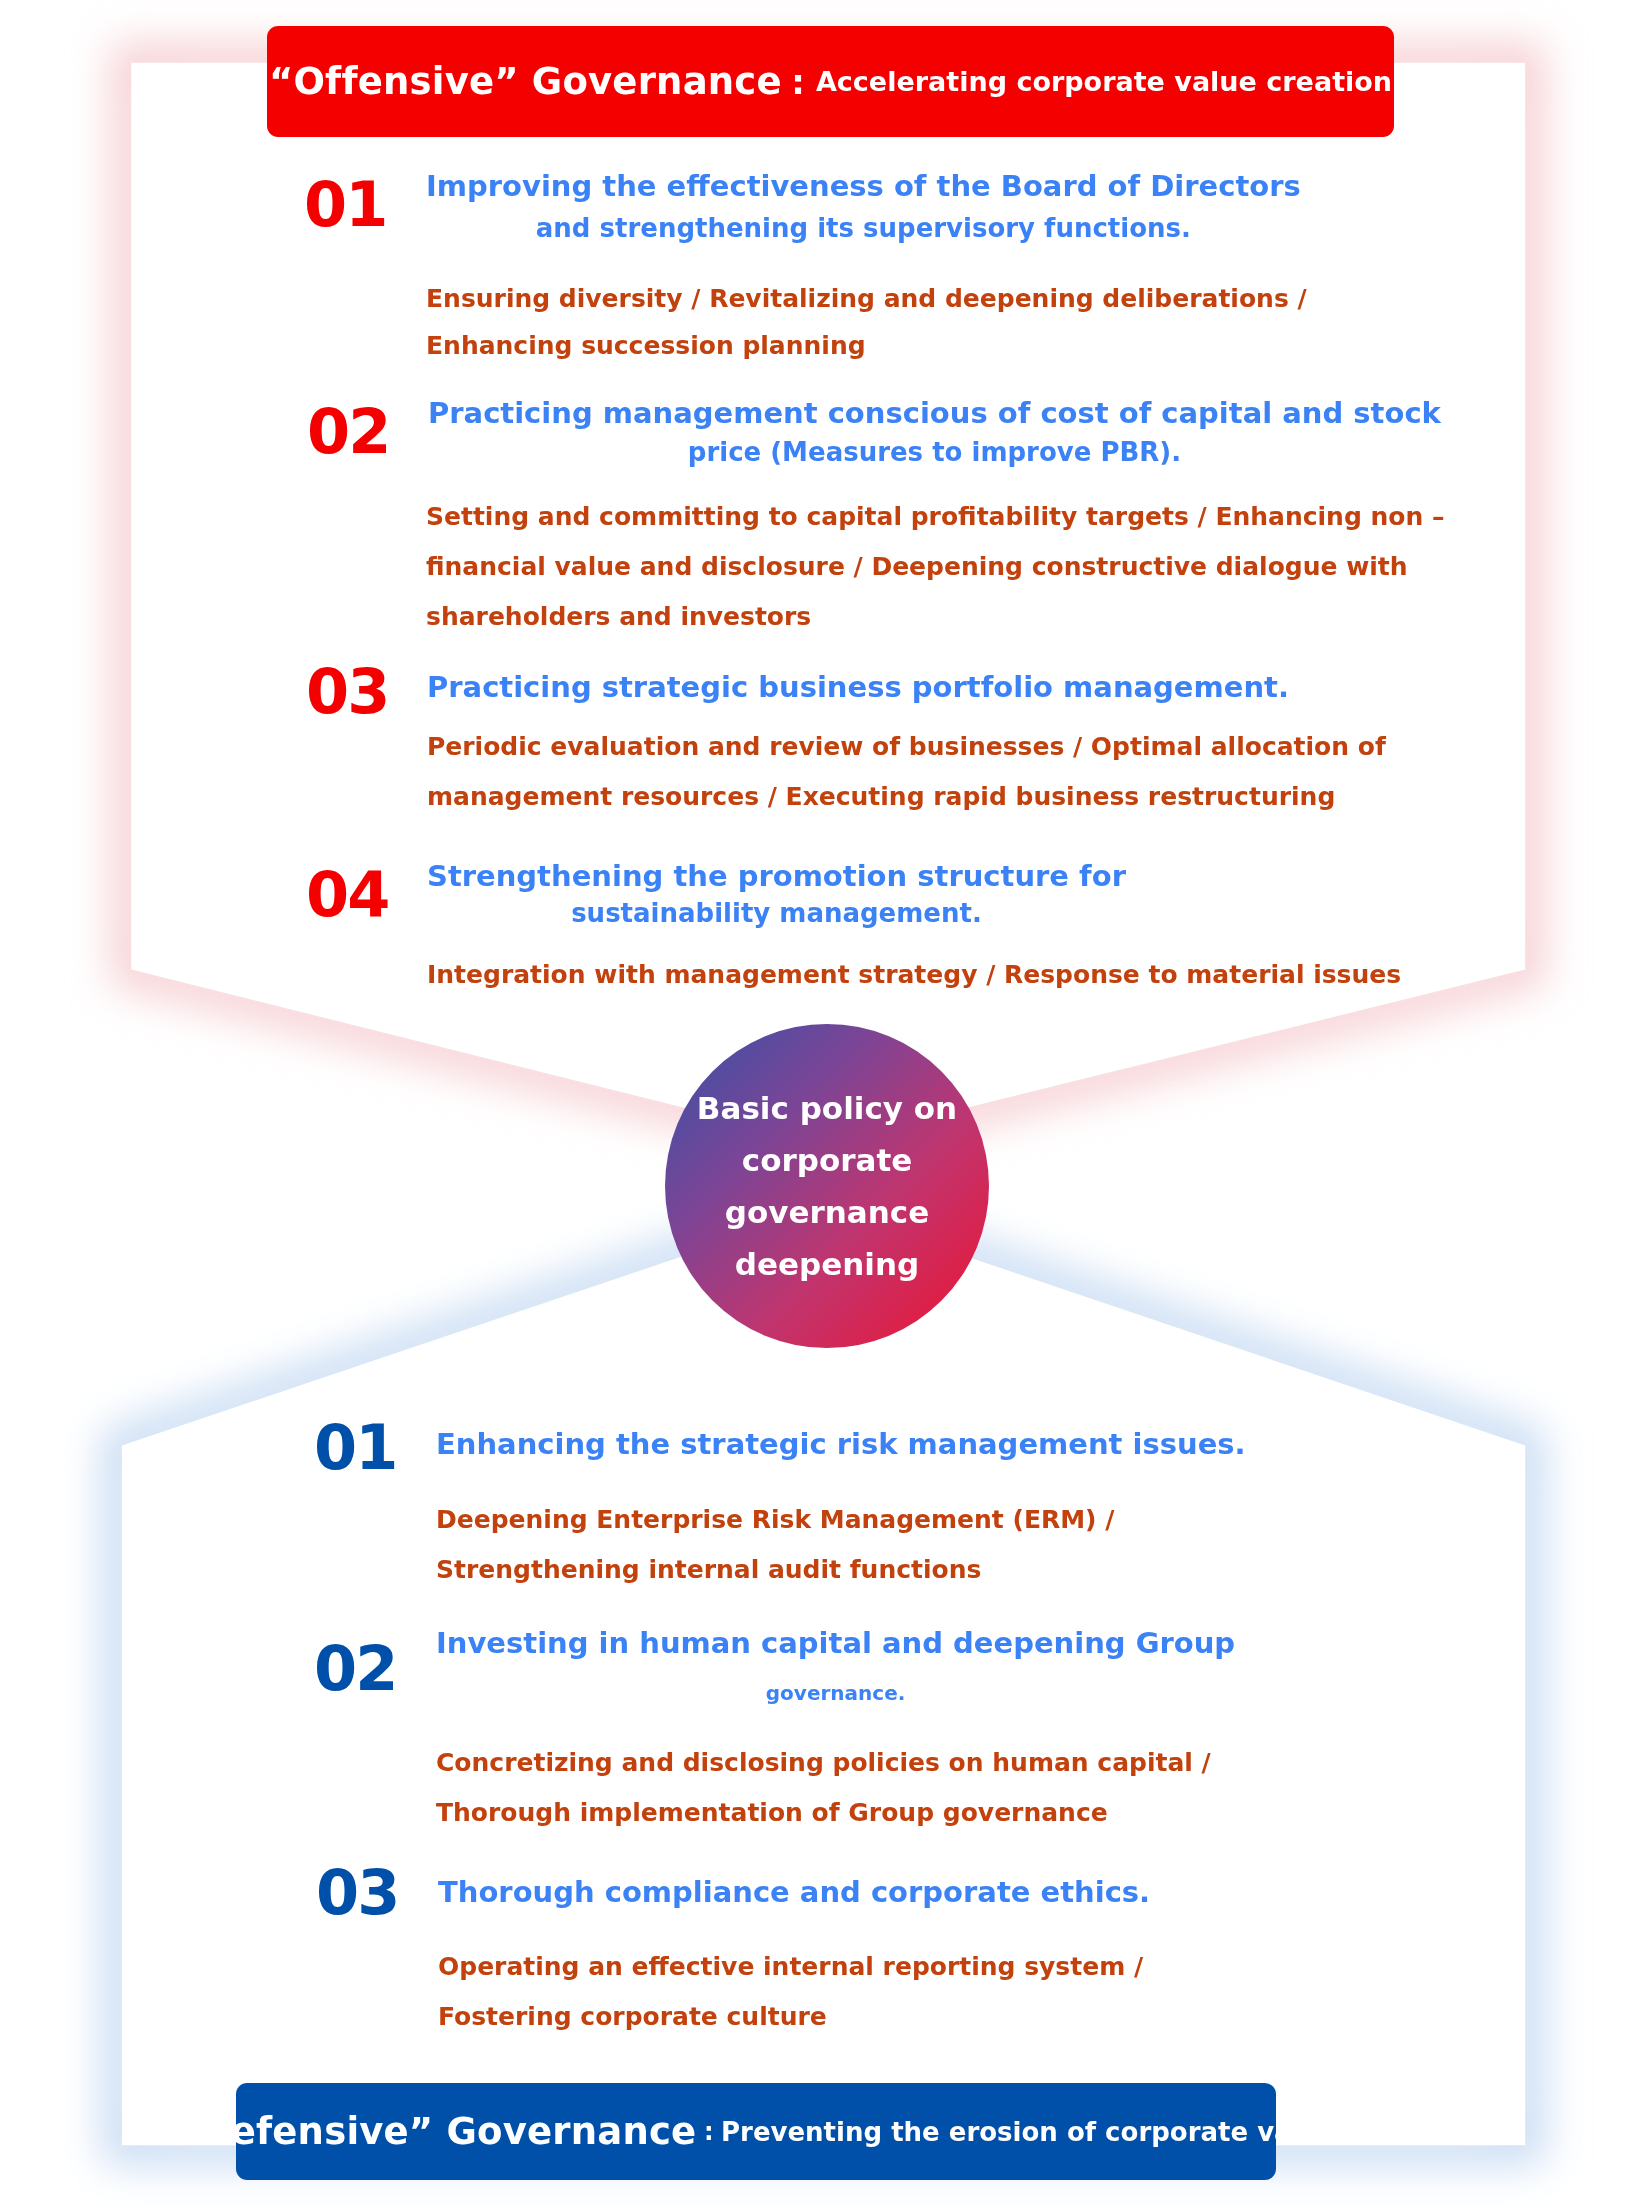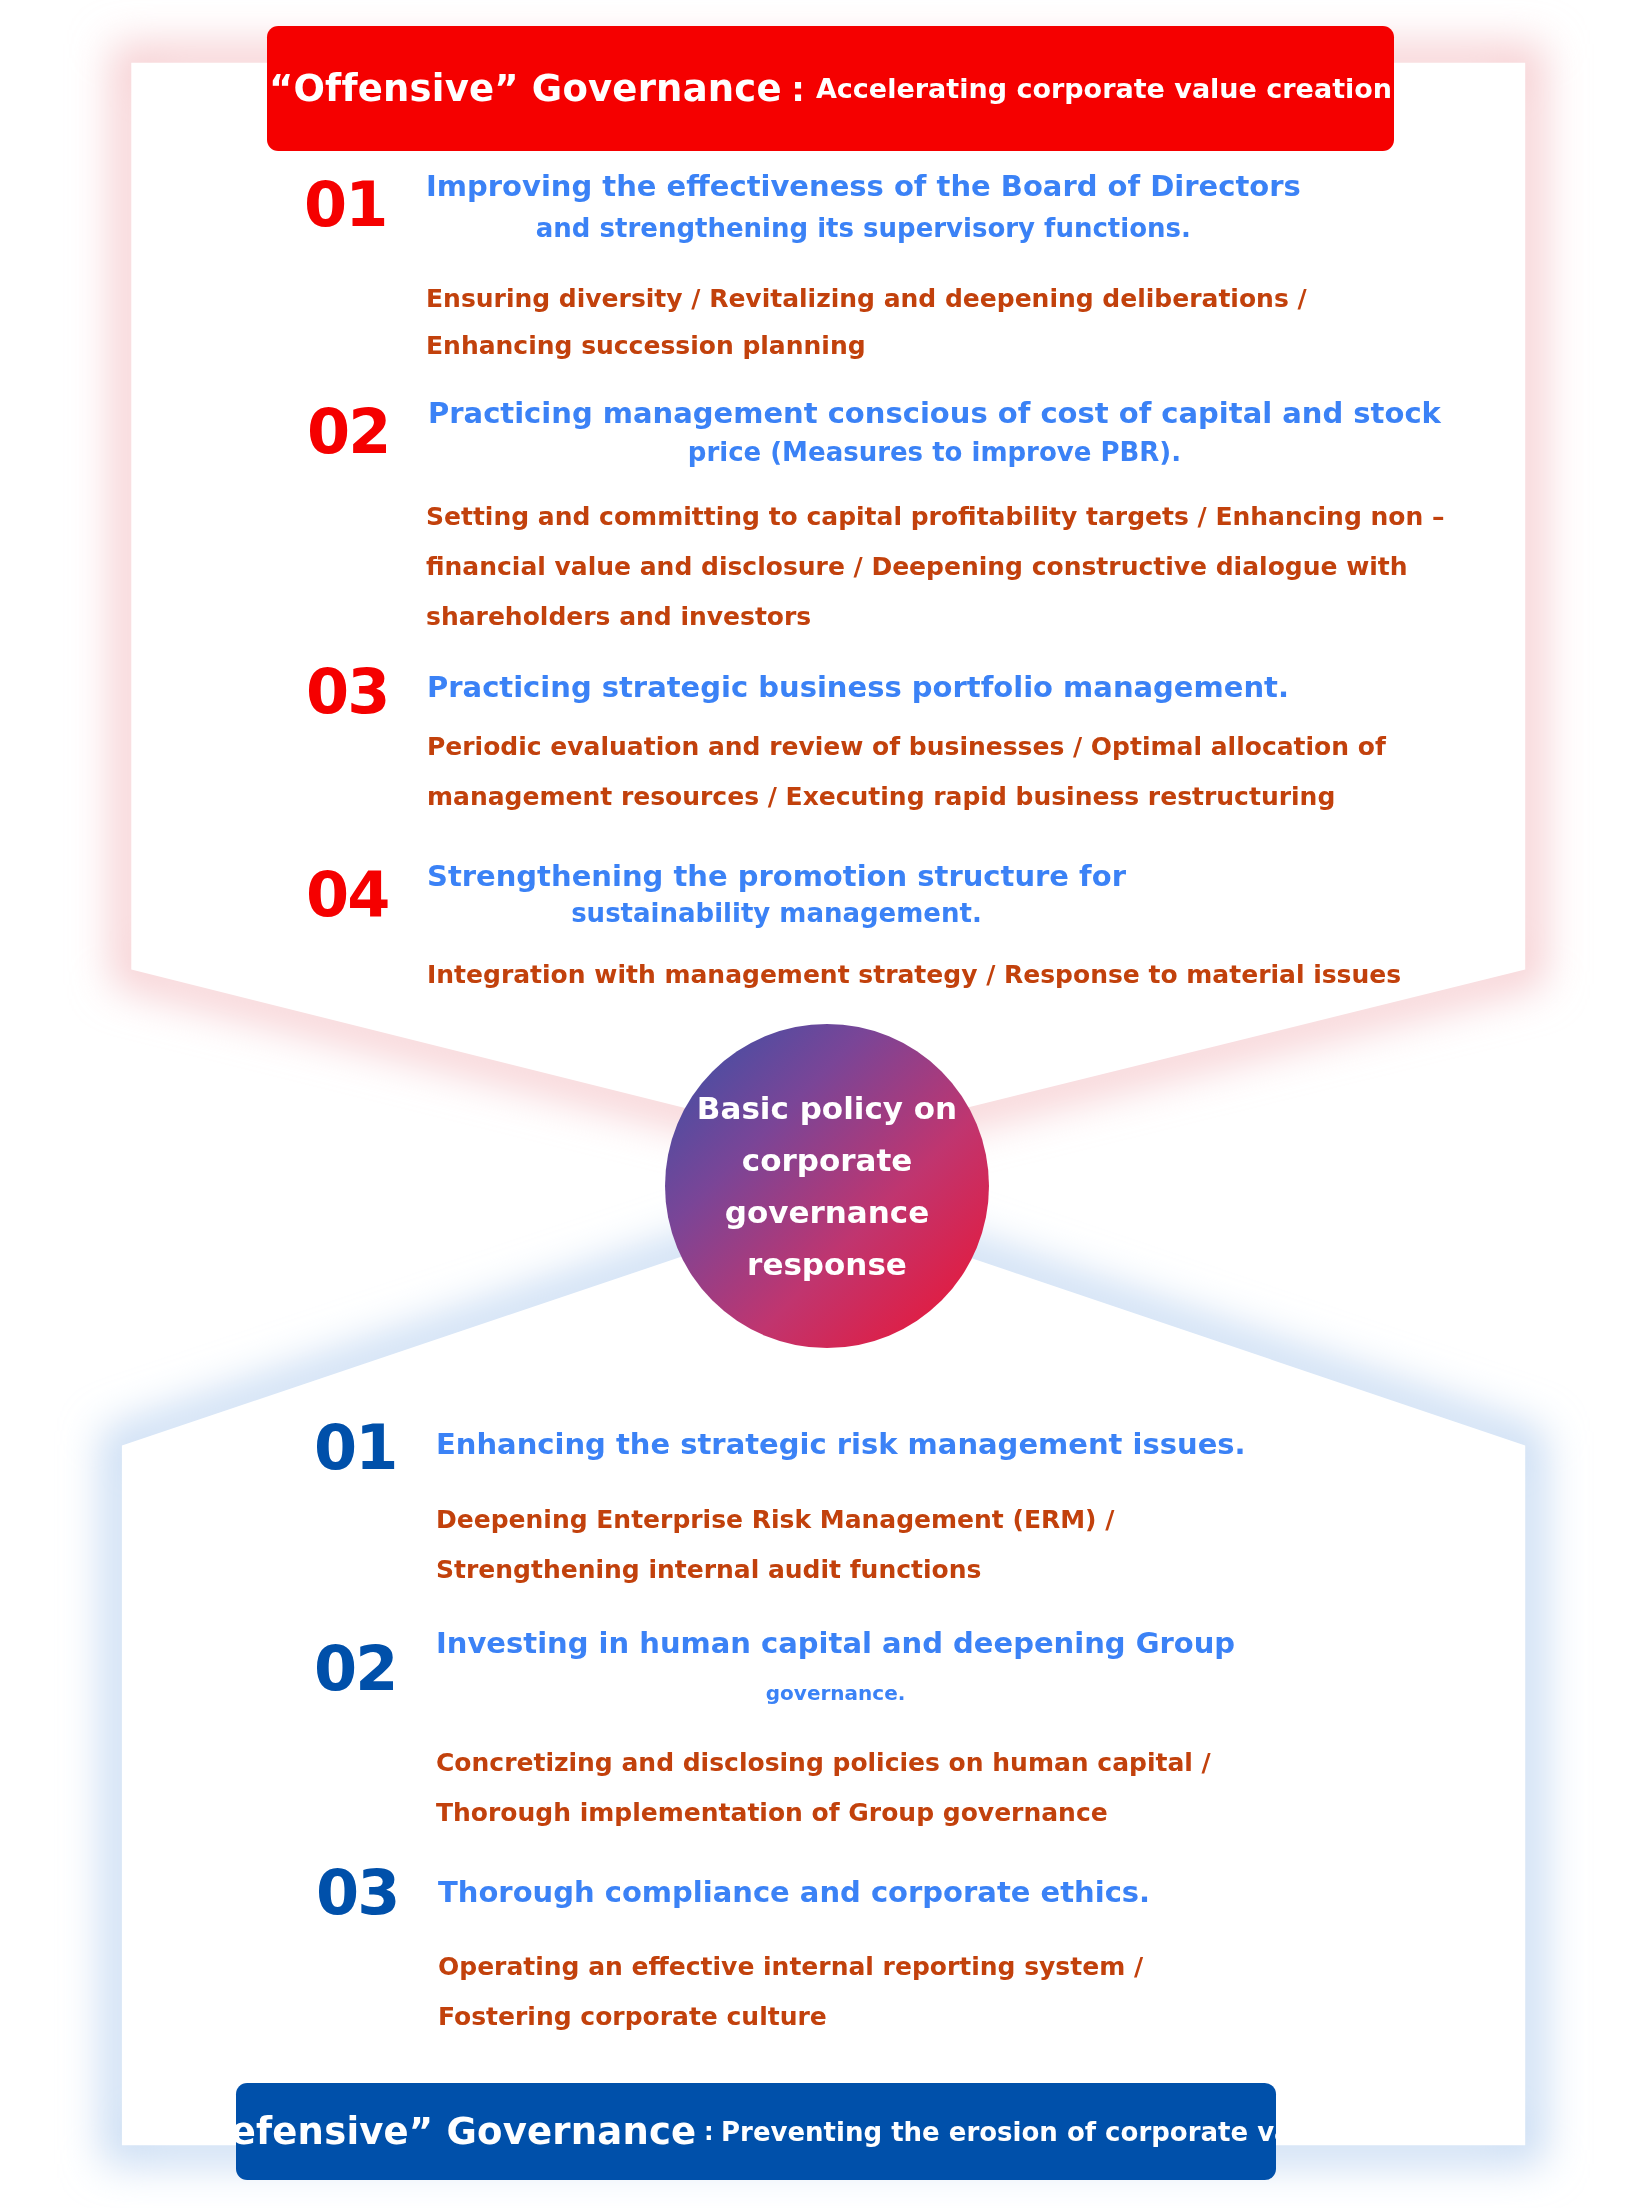--- a/index.html
+++ b/index.html
@@ -3,21 +3,21 @@
 <meta charset="utf-8">
 <style>
   html, body { margin: 0; padding: 0; background: #ffffff; }
   body { width: 1649px; height: 2208px; position: relative; overflow: hidden;
          font-family: "DejaVu Sans", "Liberation Sans", sans-serif; color: #111; }
 
   .panel-svg { position: absolute; left: 0; top: 0; width: 1649px; height: 2208px; }
 
   .banner { position: absolute; display: flex; align-items: center; justify-content: center;
             color: #fff; border-radius: 11.2px; white-space: nowrap; }
-  .banner-offensive { left: 267px; top: 26px; width: 1127px; height: 125px; background: #f50000; }
+  .banner-offensive { left: 267px; top: 26px; width: 1127px; height: 111px; background: #f50000; }
   .banner-defensive { left: 236px; top: 2083px; width: 1040px; height: 97px; background: #0050aa; }
   .banner .big { font-size: 37px; font-weight: bold; letter-spacing: 0.2px; }
   .banner .sep { font-size: 34px; font-weight: bold; margin: 0 11.2px 0 9.4px; }
   .banner .small { font-size: 27px; font-weight: bold; }
   .banner-defensive .sep { font-size: 24px; margin: 0 7.5px 0 7.5px; }
   .banner-defensive .small { font-size: 26px; }
 
   .item { position: absolute; }
   .num { position: absolute; font-weight: bold; font-size: 62px; letter-spacing: -1.9px; line-height: 1; }
   .num.red { color: #f50000; }
@@ -105,21 +105,21 @@
   <div class="desc" style="left:427px; top:954px; line-height:41px;">
     <span>Integration with management strategy / Response to material issues</span>
   </div>
 </div>
 
 <div class="circle">
   <div class="ctext">
     <span>Basic policy on</span>
     <span>corporate</span>
     <span>governance</span>
-    <span>response</span>
+    <span>deepening</span>
   </div>
 </div>
 
 <div class="item">
   <div class="num blue" style="left:314px; top:1417px;">01</div>
   <div class="title" style="left:436px; top:1424px;">
     <span>Enhancing the strategic risk management issues.</span>
   </div>
   <div class="desc" style="left:436px; top:1495px; line-height:50px;">
     <span>Deepening Enterprise Risk Management (ERM) /</span>

